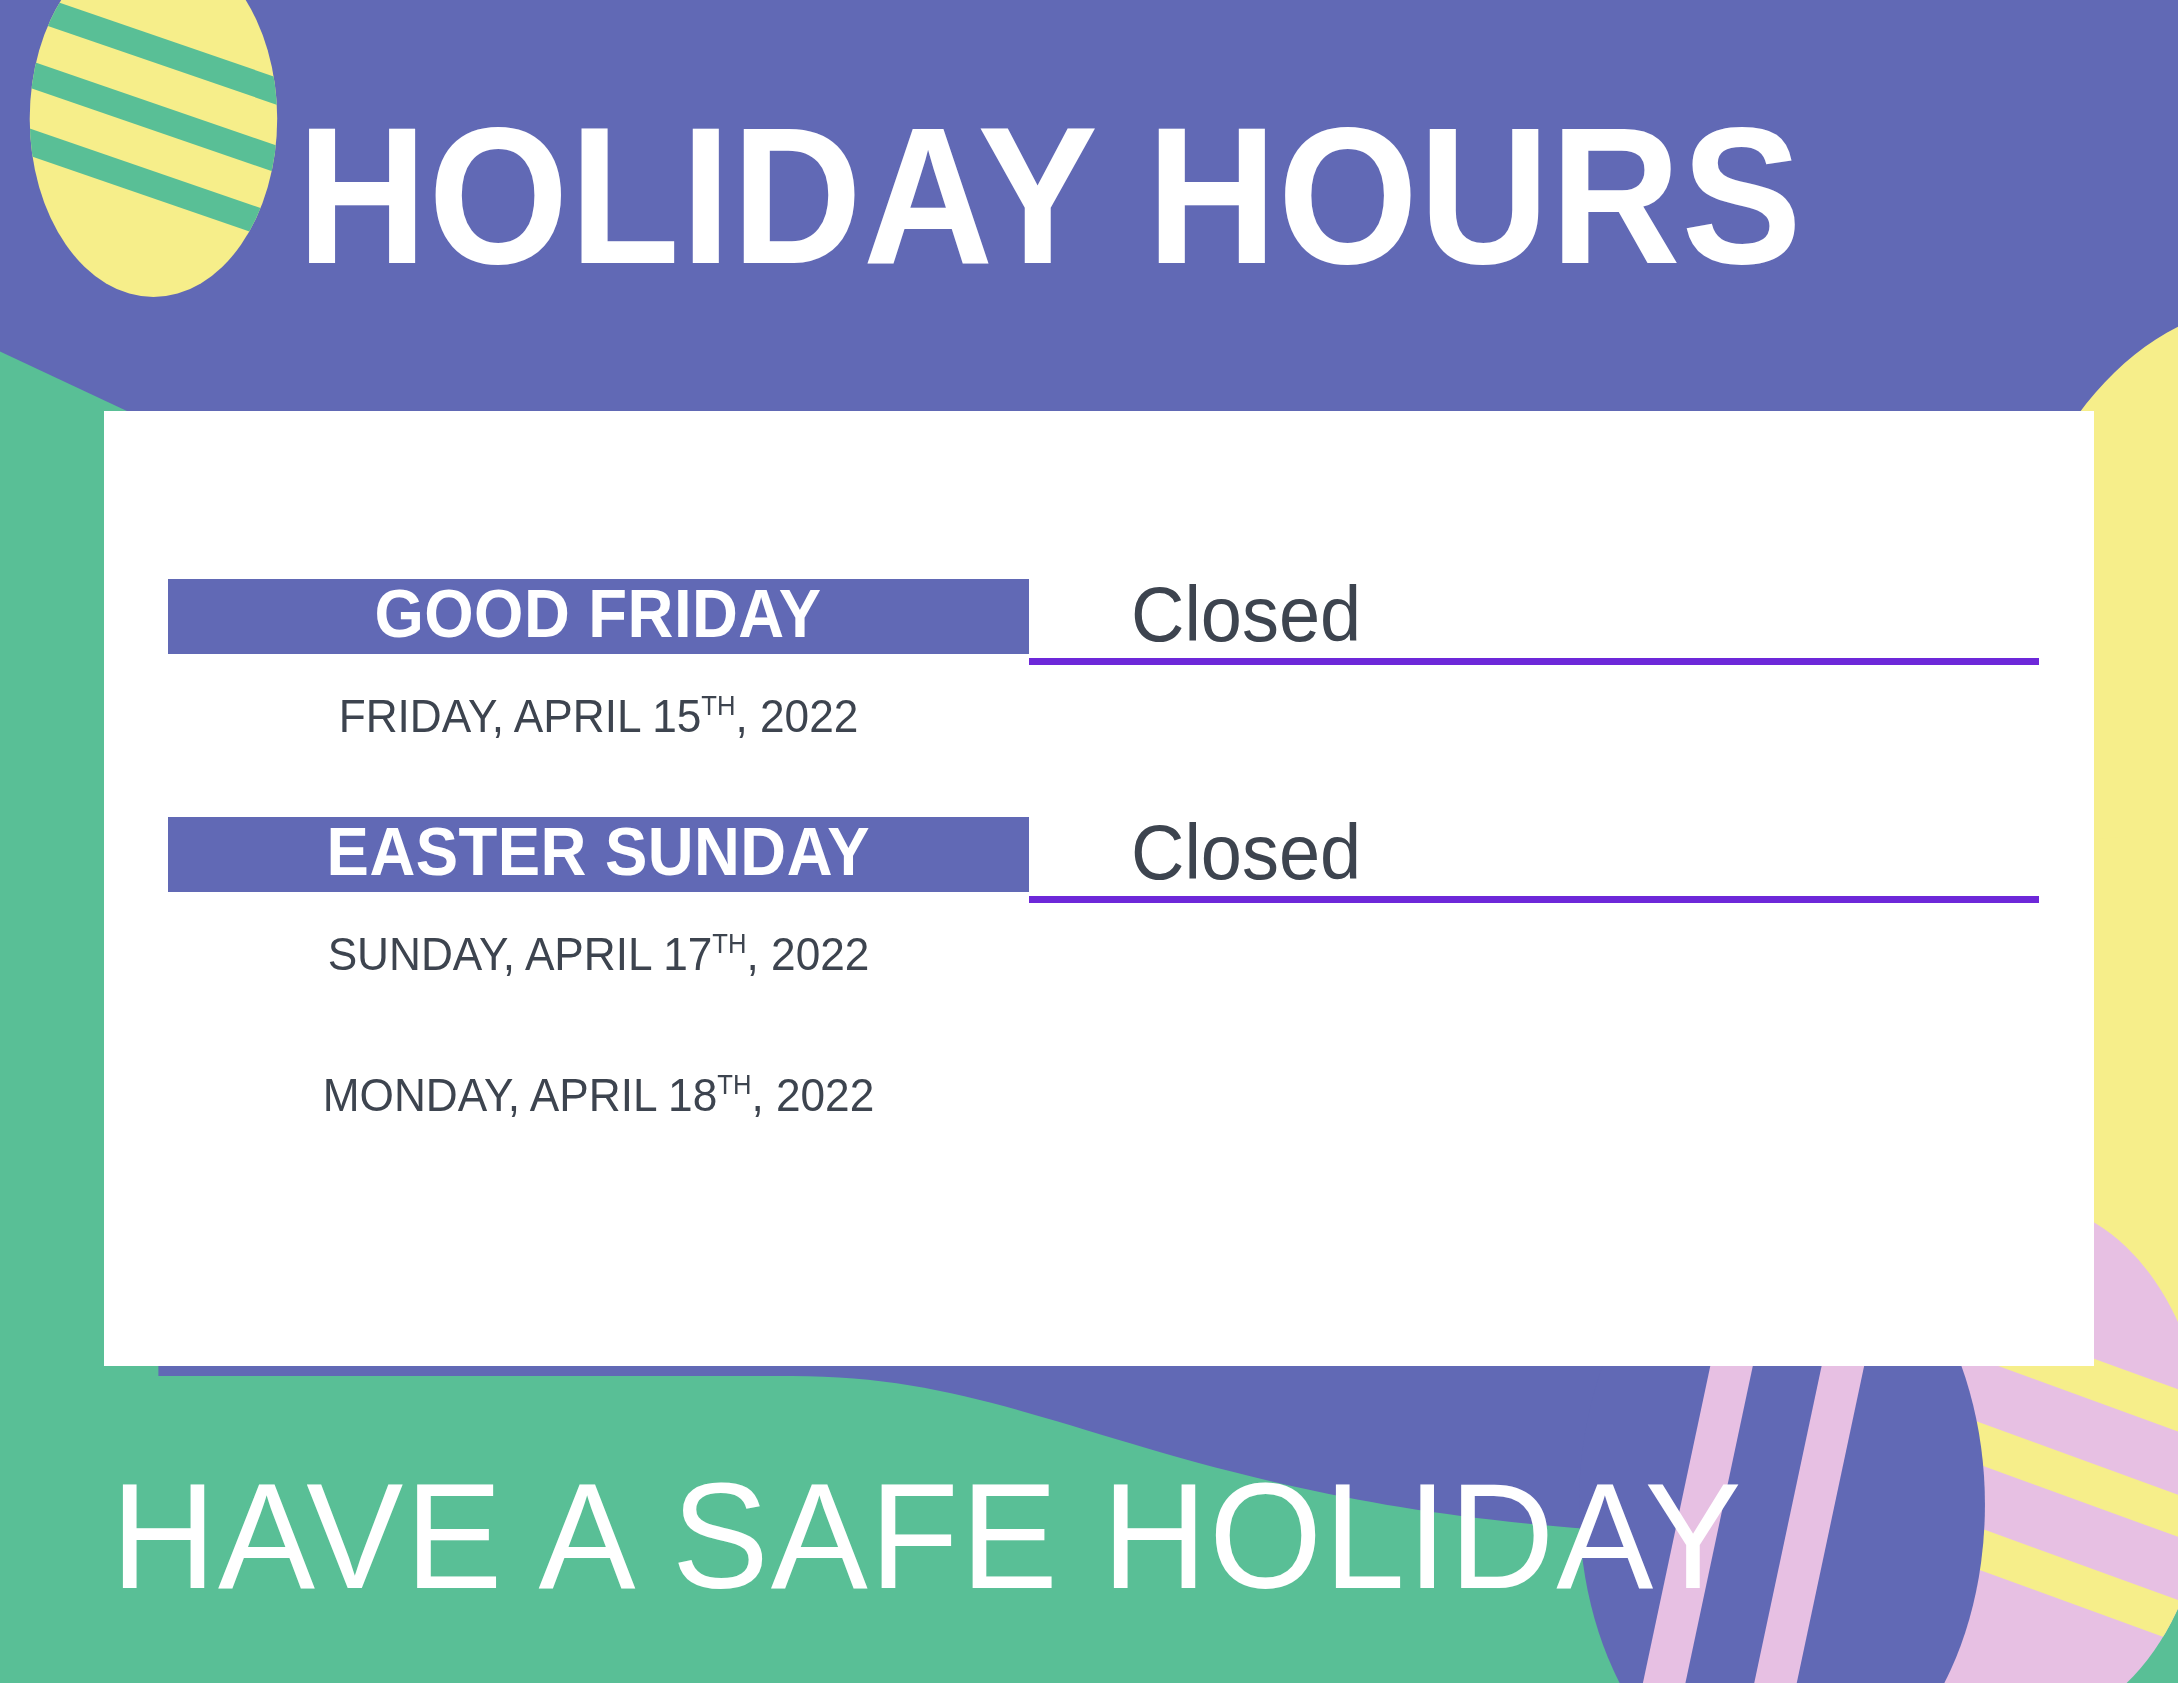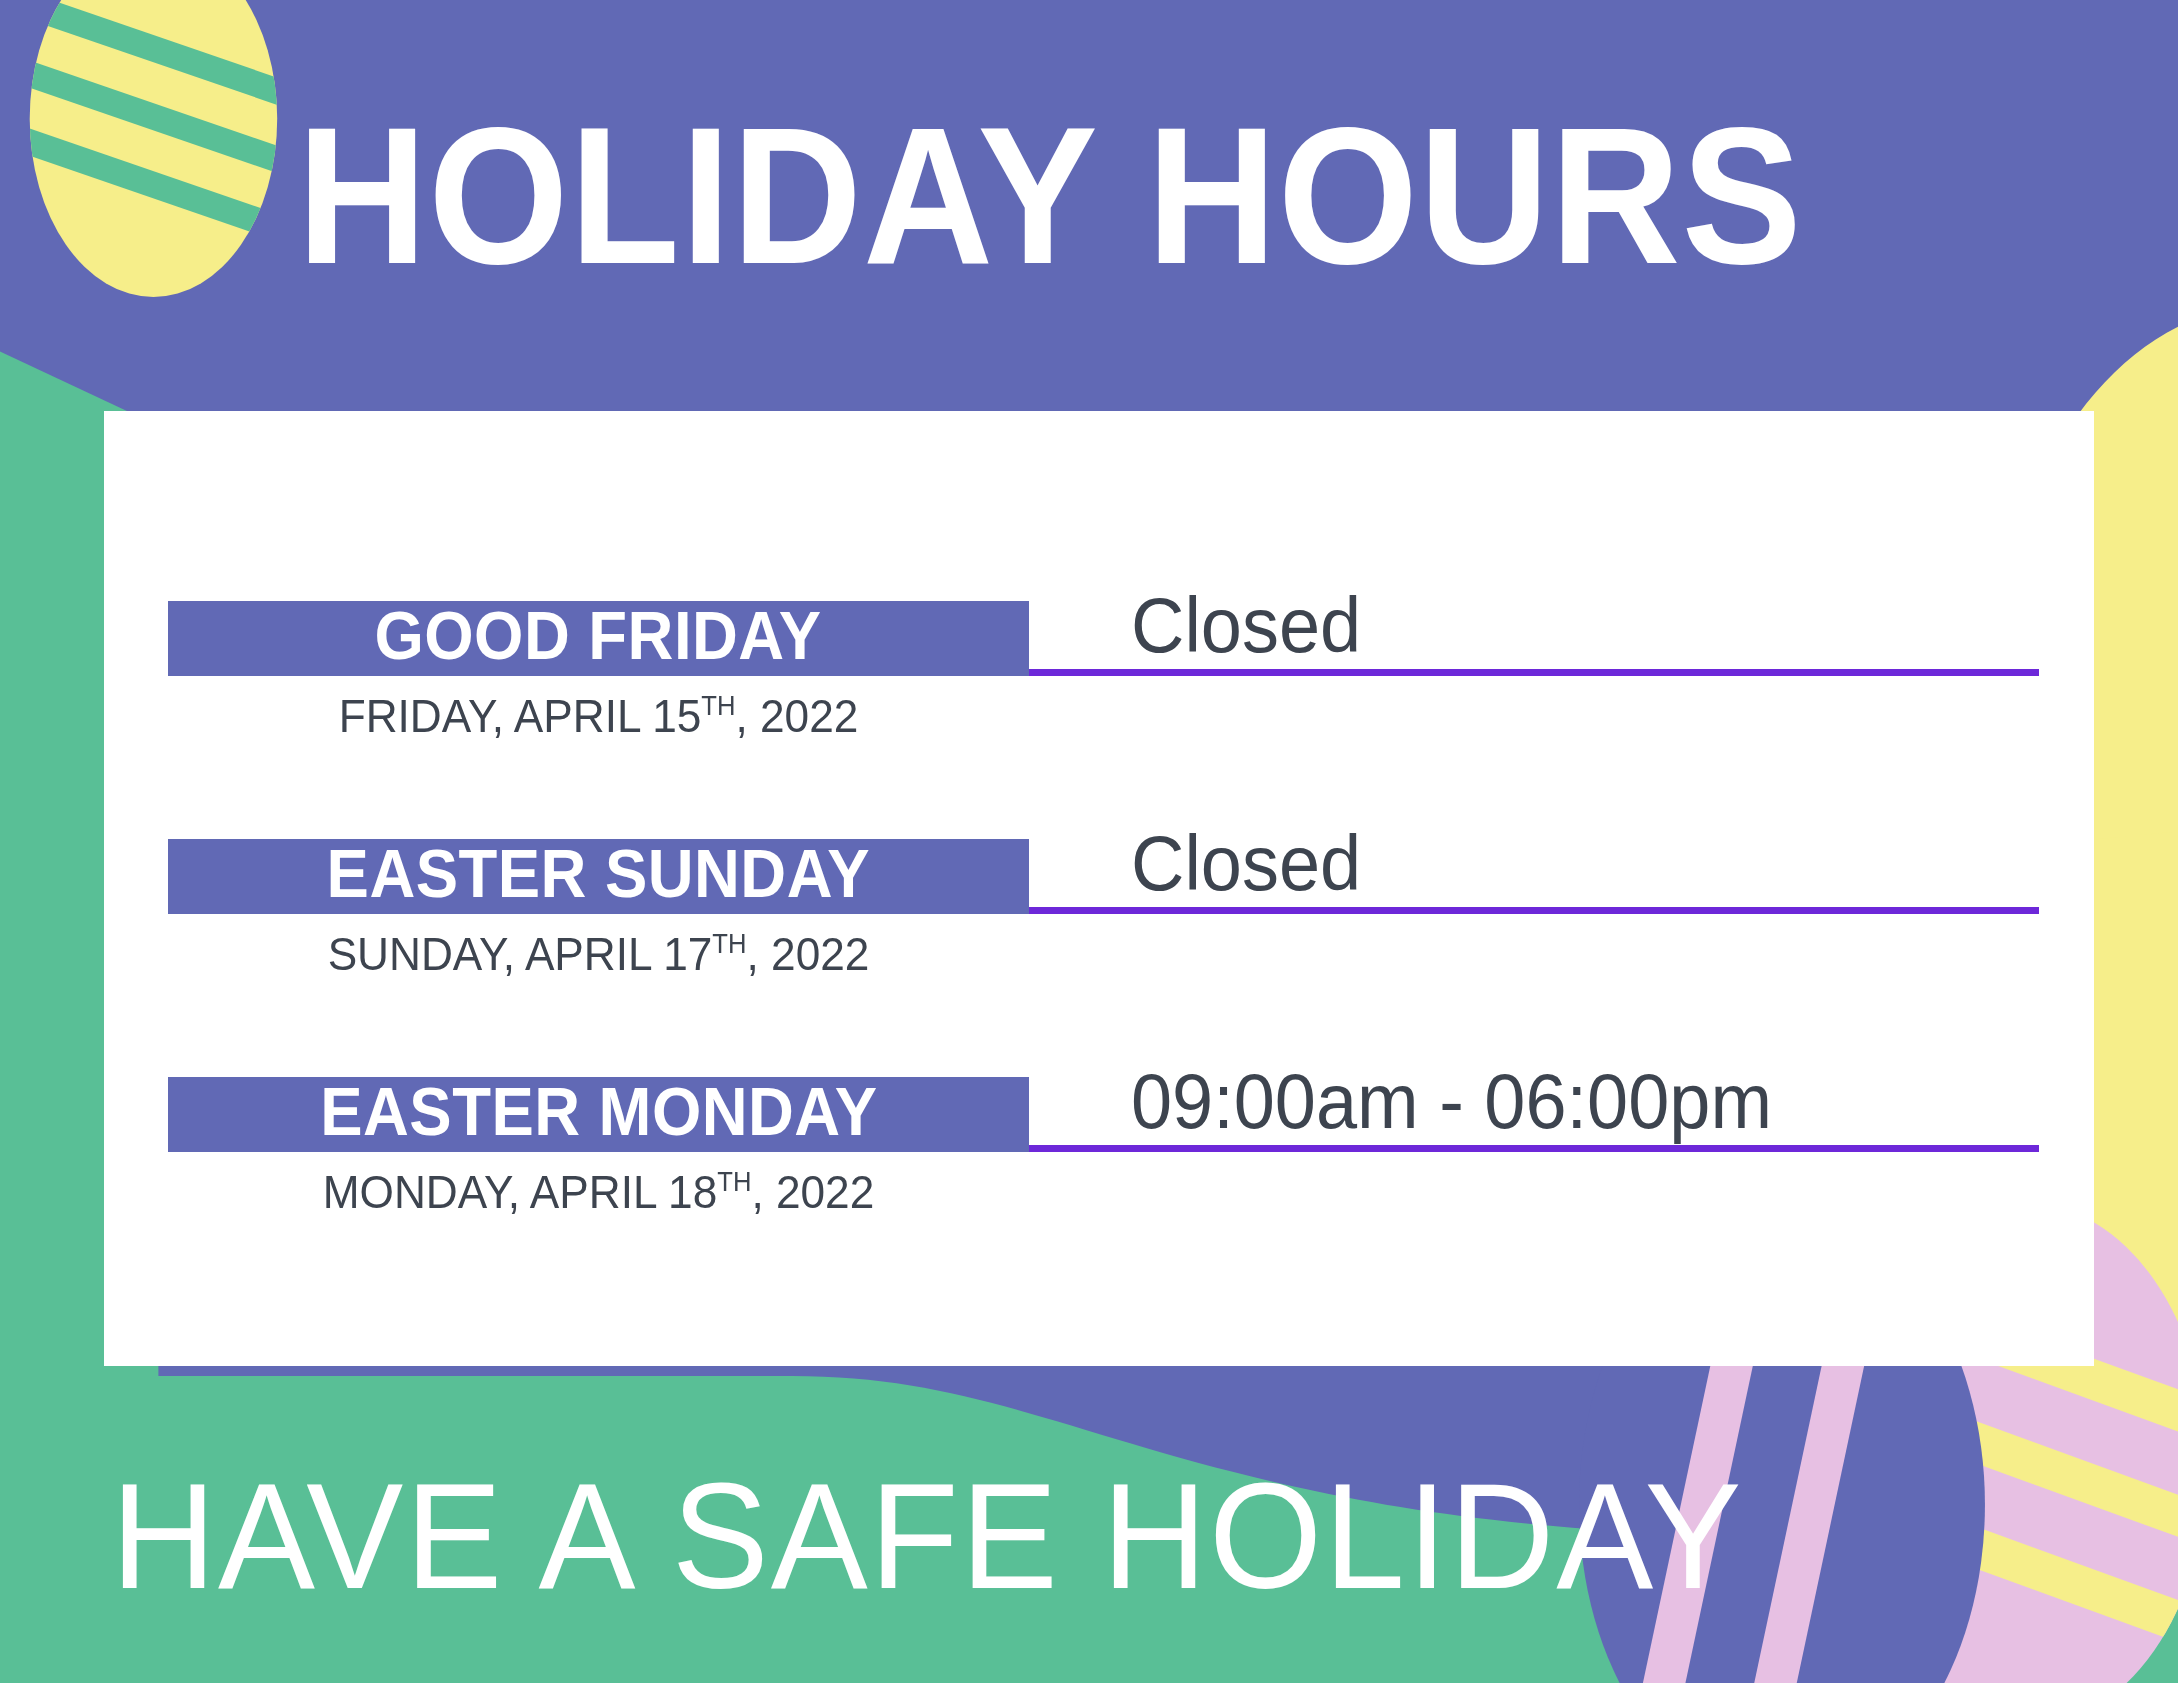--- a/index.html
+++ b/index.html
@@ -65,21 +65,21 @@
   }
 
   .row {
     position: relative;
     height: 238px;
   }
 
   .row-main {
     position: relative;
     display: flex;
-    align-items: flex-end;
+    align-items: flex-start;
     height: 97px;
   }
 
   .label-chip {
     width: 861px;
     background: #6169b5;
     color: #ffffff;
     display: flex;
     align-items: center;
     justify-content: center;
@@ -241,28 +241,20 @@
           <div class="value-cell">
             <span class="value-text">Closed</span>
           </div>
         </div>
         <div class="row-date">
           <span>SUNDAY, APRIL 17</span><sup>TH</sup><span>, 2022</span>
         </div>
       </div>
 
       <div class="row">
-        <div class="row-main">
-          <div class="label-chip">
-            <span class="label-chip-text">EASTER MONDAY</span>
-          </div>
-          <div class="value-cell">
-            <span class="value-text">09:00am - 06:00pm</span>
-          </div>
-        </div>
         <div class="row-date">
           <span>MONDAY, APRIL 18</span><sup>TH</sup><span>, 2022</span>
         </div>
       </div>
 
     </div>
   </div>
 
   <div class="footer-text">HAVE A SAFE HOLIDAY</div>
 

